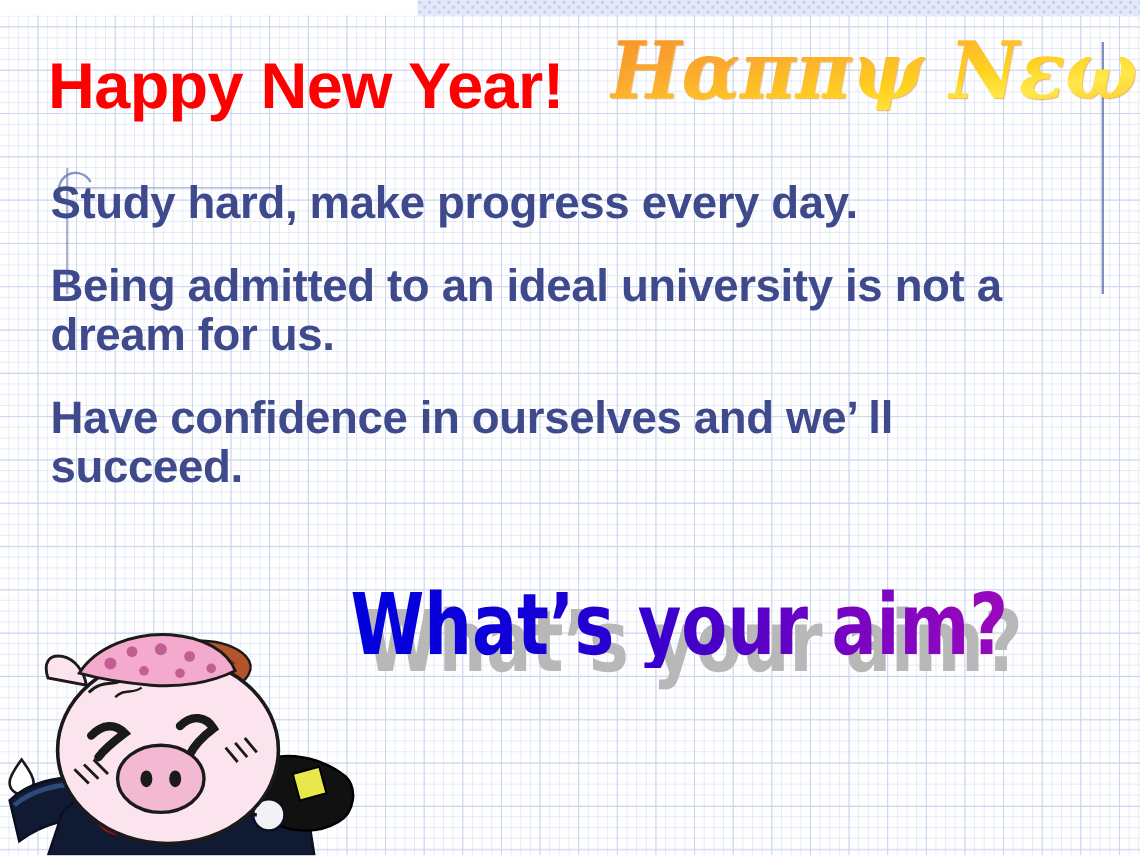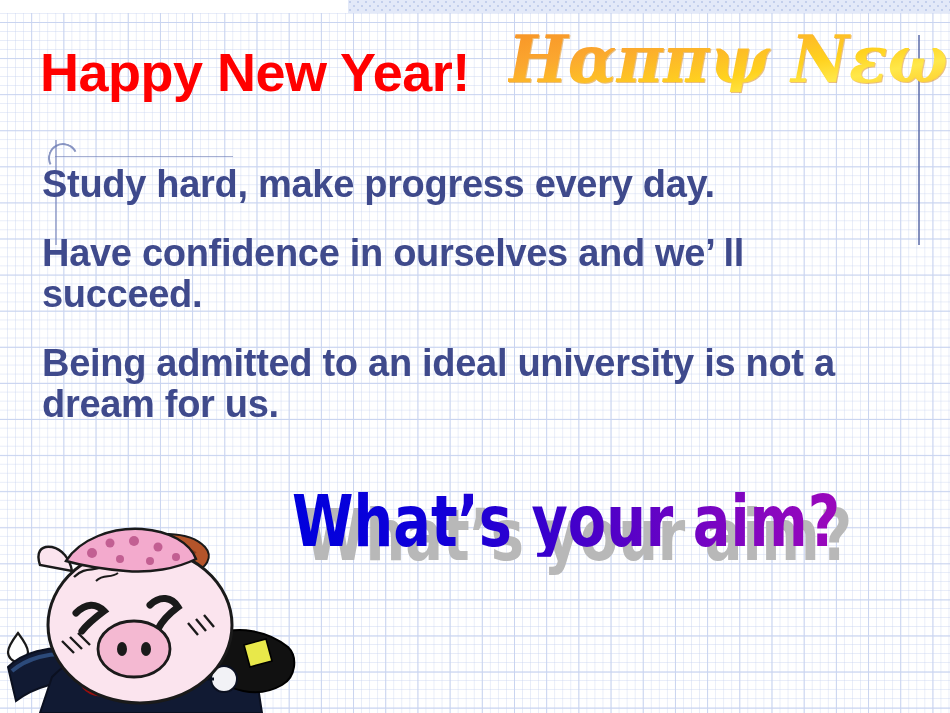--- a/index.html
+++ b/index.html
@@ -113,21 +113,21 @@
     position: absolute;
     left: 42px;
     top: 148px;
     width: 845px;
     color: #3f4a8c;
     font-size: 38px;
     font-weight: bold;
     line-height: 1.08;
     letter-spacing: -0.3px;
   }
-  .para { margin: 16px 0 20px 0; }
+  .para { margin: 2px 0 20px 0; }
   .para:last-child { margin-bottom: 0; }
   .para-2 { margin-top: 28px; }
   .para-3 { margin-top: 28px; }
 
   
   .wa-newyear {
     position: absolute;
     left: 508px;
     top: 26px;
     font-size: 66px;
@@ -198,22 +198,22 @@
 
   <div class="tb-line-right"></div>
   <div class="tb-line-left"></div>
   <div class="tb-line-h"></div>
   <div class="tb-arc"></div>
 
   <div class="title">Happy New Year!</div>
 
   <div class="body-block">
     <p class="para para-1">Study hard, make progress every day.</p>
+    <p class="para para-2">Being admitted to an ideal university is not a dream for us.</p>
     <p class="para para-3">Have confidence in ourselves and we’ ll succeed.</p>
-    <p class="para para-2">Being admitted to an ideal university is not a dream for us.</p>
   </div>
 
   <div class="wa-newyear">Ηαππψ Νεω Ψεαρ!</div>
 
   <div class="wa-aim-wrap">
     <div class="wa-aim-shadow">What’s your aim?</div>
     <div class="wa-aim">What’s your aim?</div>
   </div>
 
   <svg class="pig-img" viewBox="0 0 300 192">

